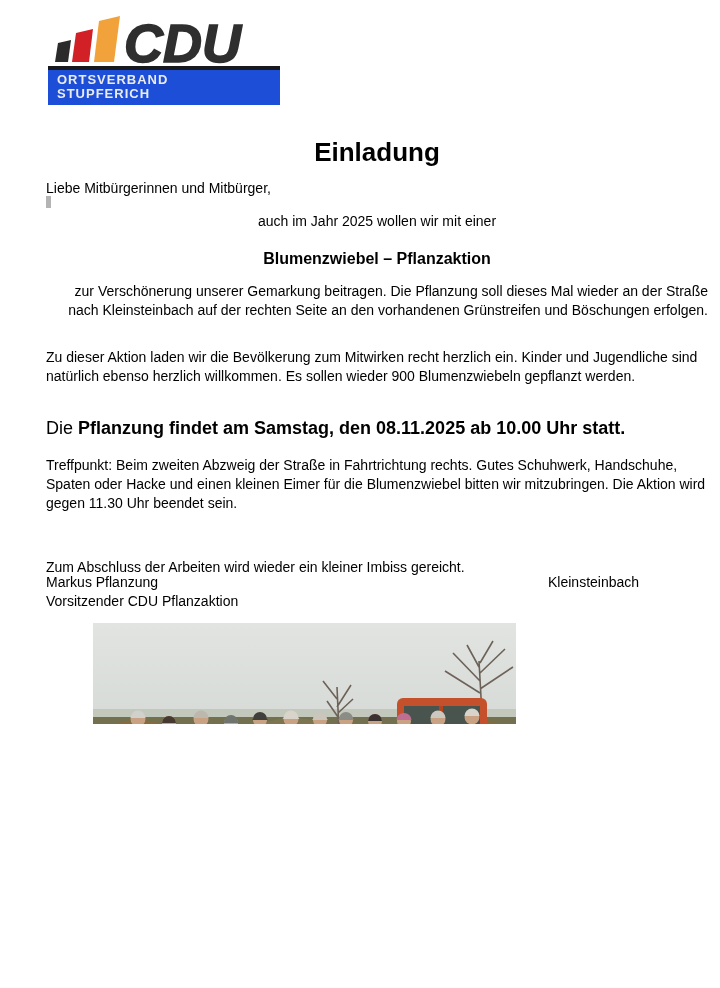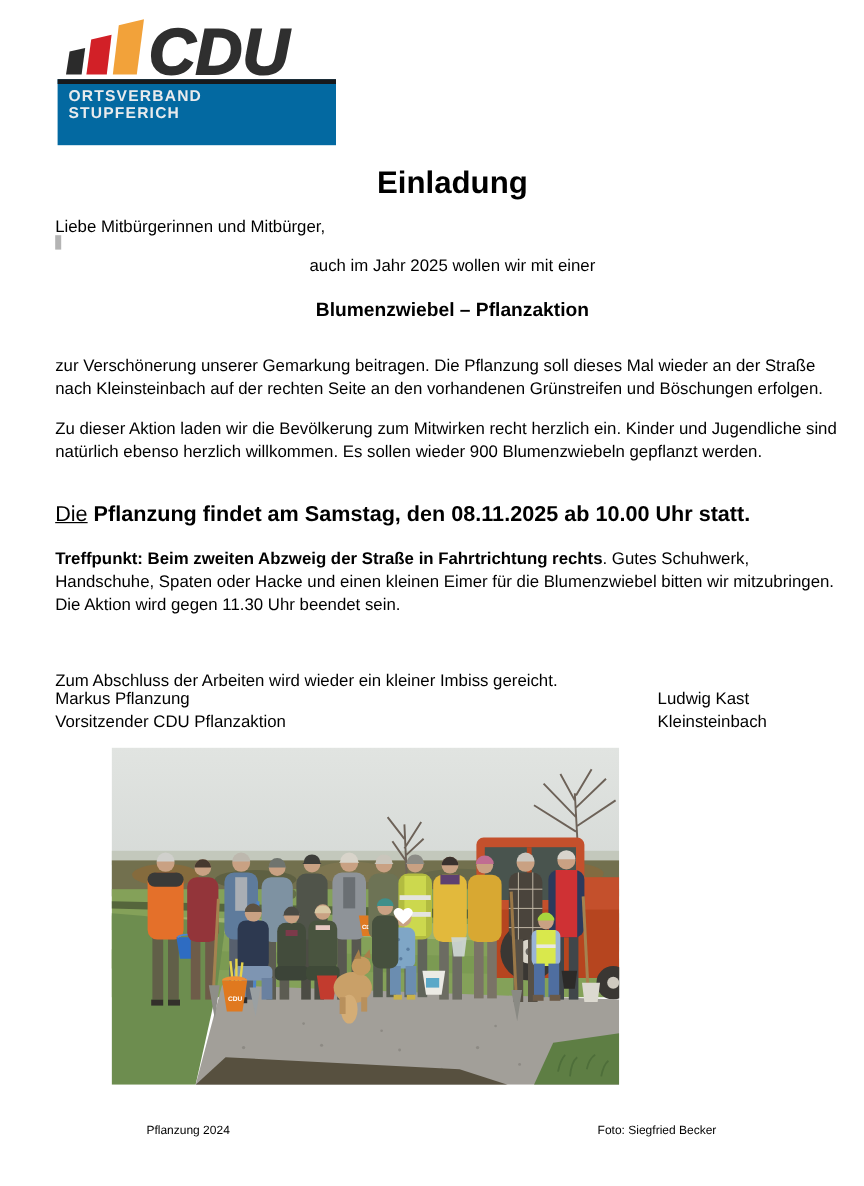--- a/index.html
+++ b/index.html
@@ -1,37 +1,37 @@
 <!DOCTYPE html>
 <html><head>
 <meta charset="utf-8">
 <style>
   html,body{margin:0;padding:0;background:#fff;}
-  .page{position:relative;width:720px;height:988px;background:#fff;overflow:hidden;
+  .page{position:relative;width:720px;height:724px;background:#fff;overflow:hidden;
         font-family:"Liberation Sans",sans-serif;color:#000;}
   
   .logo-wrap{position:absolute;left:48px;top:8px;width:232px;}
   .logo-svg{display:block;}
-  .banner{background:#0369a1;border-top:4px solid #17191c;padding:3px 0 20px 9px;width:223px;}
+  .banner{background:#1d4ed8;border-top:4px solid #17191c;padding:3px 0 4px 9px;width:223px;}
   .banner span{display:block;color:#e9ebed;font-size:13px;font-weight:bold;
                letter-spacing:1px;line-height:14px;}
   
   .blk{position:absolute;left:46px;width:662px;font-size:14px;line-height:19px;}
   .center{text-align:center;}
   .title{top:137px;font-size:26px;font-weight:bold;line-height:30px;}
   .salutation{top:179px;}
   .cursor-mark{position:absolute;left:46px;top:196px;width:5px;height:12px;background:#b4b4b4;}
   .intro{top:212px;text-align:center;}
   .headline{top:247px;font-size:16px;font-weight:bold;line-height:24px;}
-  .para1{top:295px;}
+  .para1{top:282px;text-align:right;}
   .para2{top:348px;}
   .dateline{top:417px;font-size:18px;font-weight:bold;line-height:23px;}
-  .dateline .lead{font-weight:normal;text-decoration:underline;}
+  .dateline .lead{font-weight:normal;}
   .meeting{top:456px;}
-  .meeting .b{font-weight:bold;margin-top:16px;}
+  .meeting .b{font-weight:normal;margin-top:16px;}
   .closing{top:558px;}
   .sig-left{top:573px;width:300px;}
   .sig-right{top:573px;left:548px;width:160px;}
   
   .photo{position:absolute;left:93px;top:623px;width:423px;height:281px;margin:0;}
   .photo svg{display:block;}
   .cap{position:absolute;top:936px;font-size:10px;line-height:13px;}
   .cap-left{left:122px;}
   .cap-right{left:498px;}
 </style>
@@ -62,21 +62,20 @@
   <div class="blk para2">Zu dieser Aktion laden wir die Bevölkerung zum Mitwirken recht herzlich ein. Kinder und Jugendliche sind natürlich ebenso herzlich willkommen. Es sollen wieder 900 Blumenzwiebeln gepflanzt werden.</div>
   <div class="blk dateline"><span class="lead">Die</span><span> Pflanzung findet am Samstag, den 08.11.2025 ab 10.00 Uhr statt.</span></div>
   <div class="blk meeting"><span class="b">Treffpunkt: Beim zweiten Abzweig der Straße in Fahrtrichtung rechts</span><span>. Gutes Schuhwerk, Handschuhe, Spaten oder Hacke und einen kleinen Eimer für die Blumenzwiebel bitten wir mitzubringen. Die Aktion wird gegen 11.30 Uhr beendet sein.</span></div>
   <div class="blk closing">Zum Abschluss der Arbeiten wird wieder ein kleiner Imbiss gereicht.</div>
 
   <div class="blk sig-left">
     <div>Markus Pflanzung</div>
     <div>Vorsitzender CDU Pflanzaktion</div>
   </div>
   <div class="blk sig-right">
-    <div>Ludwig Kast</div>
     <div>Kleinsteinbach</div>
   </div>
 
   <figure class="photo">
     <svg width="423" height="281" viewBox="0 0 423 281">
       <defs>
         <linearGradient id="sky" x1="0" y1="0" x2="0" y2="1">
           <stop offset="0" stop-color="#e1e4e1"></stop>
             <stop offset="1" stop-color="#d3d7d4"></stop>
         </linearGradient>

